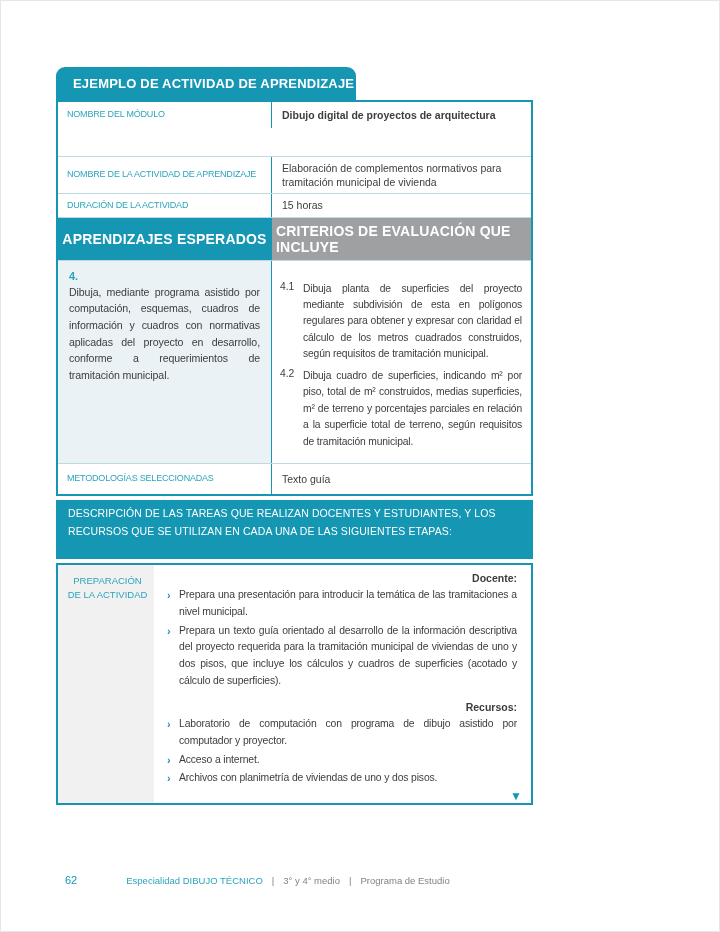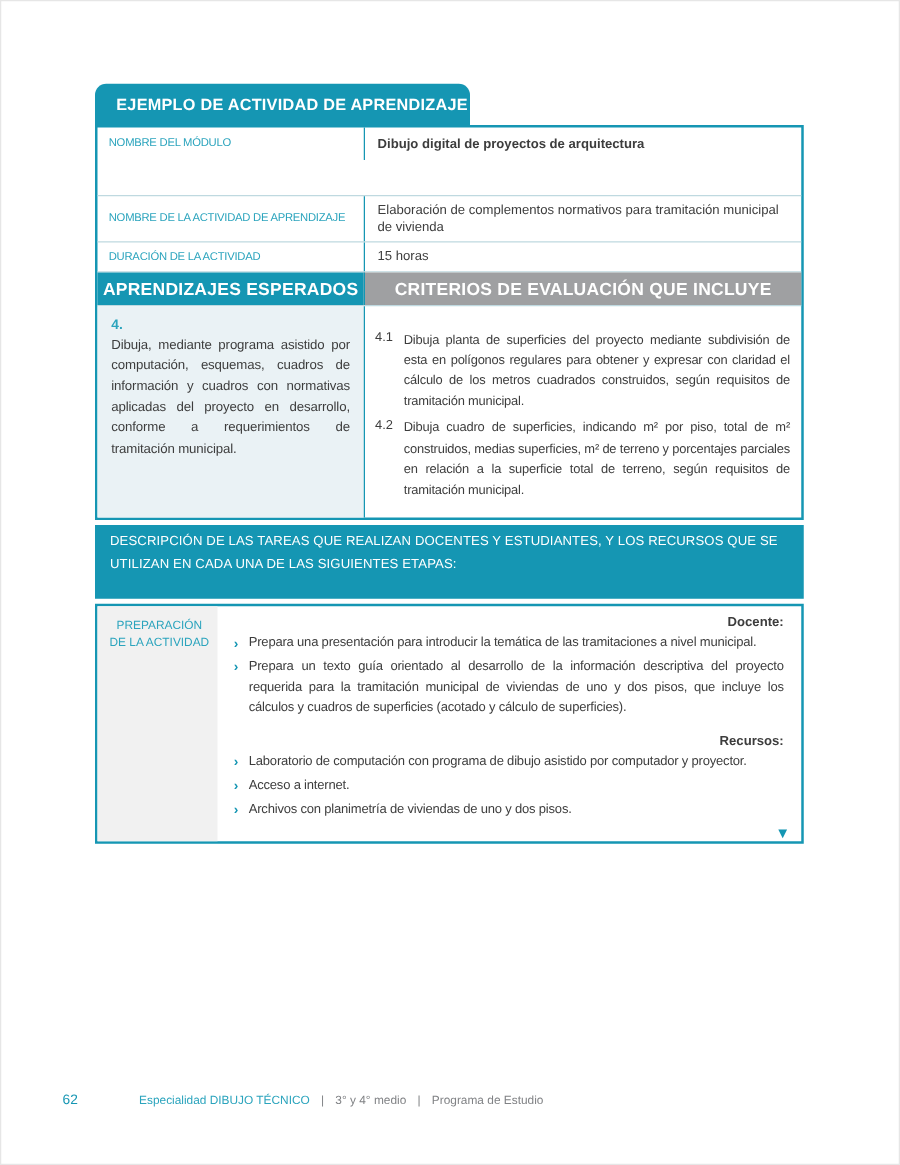--- a/index.html
+++ b/index.html
@@ -11,21 +11,21 @@
     --foot-gray:#808285;
     --cell-blue:#eaf2f5;
     --cell-gray:#f1f1f1;
   }
   *{margin:0;padding:0;box-sizing:border-box;}
   html,body{width:720px;height:932px;background:#ffffff;
     font-family:"Liberation Sans","DejaVu Sans",sans-serif;}
   .page{position:relative;width:720px;height:932px;background:#fff;
     box-shadow:inset 0 0 0 1px #e6e6e6;overflow:hidden;}
 
-  .card{position:absolute;left:76px;top:67px;width:567px;}
+  .card{position:absolute;left:56px;top:67px;width:477px;}
 
   .badge{width:300px;height:33px;background:var(--teal);
     border-radius:9px 9px 0 0;display:flex;align-items:center;
     padding-left:17px;color:#fff;font-weight:bold;font-size:13px;
     letter-spacing:.2px;}
 
   .tbl{border:2px solid var(--teal);background:#fff;}
   .row{display:grid;grid-template-columns:213px 1fr;border-top:1px solid var(--row-line);}
   .row:first-child{border-top:none;}
   .cell-label{padding:4px 9px;color:var(--teal-text);font-size:9px;
@@ -63,21 +63,21 @@
   .prep-content{flex:1;padding:7px 14px 14px 13px;}
   .subhead{font-weight:bold;font-size:10.5px;color:var(--ink);margin-bottom:3px;text-align:right;}
   .subhead.second{margin-top:11px;}
   .bullet-row{display:grid;grid-template-columns:12px 1fr;margin-bottom:2px;}
   .bullet{color:var(--teal);font-weight:bold;font-size:11px;line-height:1.5;}
   .bullet-text{font-size:10.4px;color:var(--ink);line-height:1.62;text-align:justify;
     letter-spacing:-.15px;}
   .arrow{position:absolute;right:9px;bottom:1px;color:var(--teal);font-size:12px;
     line-height:1;}
 
-  .footer{position:absolute;left:50px;top:874px;display:flex;align-items:flex-end;}
+  .footer{position:absolute;left:65px;top:874px;display:flex;align-items:flex-end;}
   .page-num{color:var(--teal);font-size:11px;}
   .foot-text{margin-left:49px;font-size:9.5px;color:var(--foot-gray);
     display:flex;gap:9px;align-items:baseline;}
   .foot-teal{color:var(--teal-text);}
 </style>
 </head>
 <body>
 
 <div class="page">
 
@@ -119,20 +119,24 @@
             <span class="crit-num">4.1</span>
             <span class="crit-text">Dibuja planta de superficies del proyecto mediante subdivisión de esta en polígonos regulares para obtener y expresar con claridad el cálculo de los metros cuadrados construidos, según requisitos de tramitación municipal.</span>
           </div>
           <div class="crit">
             <span class="crit-num">4.2</span>
             <span class="crit-text">Dibuja cuadro de superficies, indicando m² por piso, total de m² construidos, medias superficies, m² de terreno y porcentajes parciales en relación a la superficie total de terreno, según requisitos de tramitación municipal.</span>
           </div>
         </div>
       </div>
 
+      <div class="row row-method">
+        <div class="cell-label">METODOLOGÍAS SELECCIONADAS</div>
+        <div class="cell-value">Texto guía</div>
+      </div>
 
     </div>
 
     <div class="band">DESCRIPCIÓN DE LAS TAREAS QUE REALIZAN DOCENTES Y ESTUDIANTES, Y LOS RECURSOS QUE SE UTILIZAN EN CADA UNA DE LAS SIGUIENTES ETAPAS:</div>
 
     <div class="prep">
       <div class="prep-label">PREPARACIÓN DE LA ACTIVIDAD</div>
       <div class="prep-content">
 
         <div class="subhead">Docente:</div>

